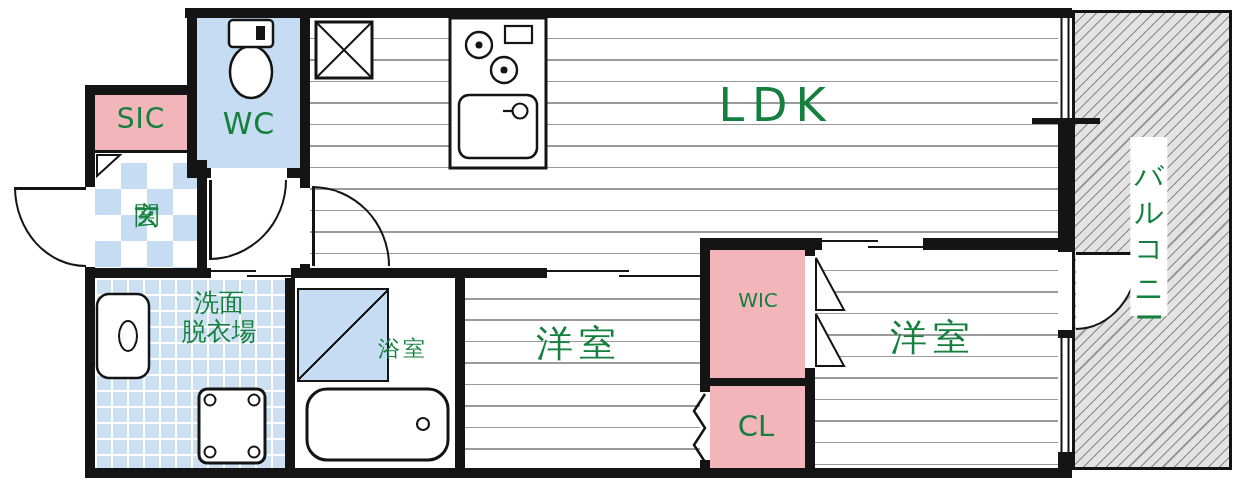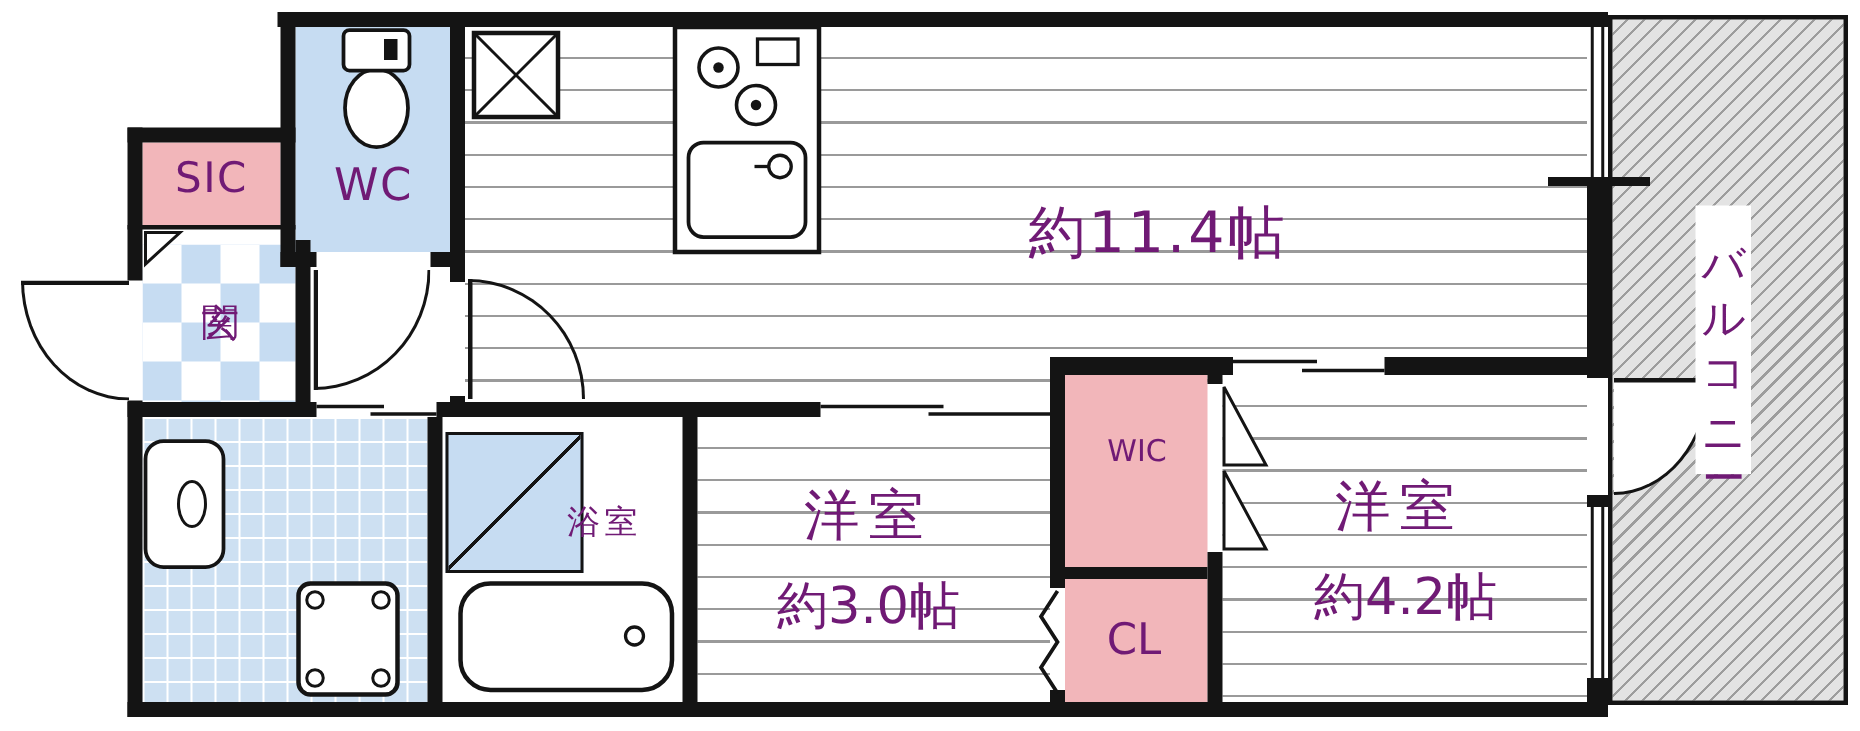--- a/index.html
+++ b/index.html
@@ -7,21 +7,21 @@
   .plan *{box-sizing:border-box}
   .room{position:absolute}
   .wall{position:absolute;background:var(--wall,#141414);z-index:3}
   .pink{background:var(--pink,#f2b6ba)}
   .blue{background:var(--blue,#c6dcf2)}
   .flooring{background-color:#fff;background-image:repeating-linear-gradient(#ffffff 0 20px,var(--floor-line,#9a9a9a) 20px 21.5px)}
   .checker{background:repeating-conic-gradient(var(--blue,#c6dcf2) 0% 25%,#ffffff 0% 50%);background-size:52px 52px}
   .gridblue{background-color:var(--washroom-blue,#cde0f2);background-image:linear-gradient(#ffffff 1.6px,transparent 1.6px),linear-gradient(90deg,#ffffff 1.6px,transparent 1.6px);background-size:16px 16px}
   .balcony{background:repeating-linear-gradient(135deg,var(--balcony-fill,#e3e3e3) 0 6.5px,var(--balcony-line,#9d9d9d) 6.5px 8px);border:3px solid var(--wall,#141414)}
   .arc{position:absolute;z-index:5}
-  .lbl{position:absolute;z-index:6;transform:translateX(-50%);white-space:nowrap;color:#701a75;font-weight:500;text-align:center;line-height:1.15}
+  .lbl{position:absolute;z-index:6;transform:translateX(-50%);white-space:nowrap;color:#15803d;font-weight:500;text-align:center;line-height:1.15}
   .vlbl{writing-mode:vertical-rl;letter-spacing:3px}
   .linework{position:absolute;left:0;top:0;z-index:4;pointer-events:none}
   .bath-door{position:absolute;z-index:2;border:2.5px solid #141414;background-image:linear-gradient(135deg,transparent calc(50% - 1.3px),#141414 calc(50% - 1.3px) calc(50% + 1.3px),transparent calc(50% + 1.3px))}
 </style>
 </head>
 <body>
 
 <div class="plan">
 
   <div class="room pink" style="left:95px;top:95px;width:92px;height:55px"></div>
@@ -137,23 +137,25 @@
     <g>
       <line x1="1061.5" y1="338" x2="1061.5" y2="452" stroke="#141414" stroke-width="2"></line>
       <line x1="1068.5" y1="338" x2="1068.5" y2="452" stroke="#141414" stroke-width="2"></line>
     </g>
     <line x1="1032" y1="121" x2="1100" y2="121" stroke="#141414" stroke-width="6"></line>
   </svg>
 
   <div class="lbl" style="left:141px;top:103px;font-size:28px;letter-spacing:1px">SIC</div>
   <div class="lbl" style="left:249px;top:107px;font-size:30px;letter-spacing:1px">WC</div>
   <div class="lbl vlbl" style="left:146px;top:181px;font-size:25px">玄関</div>
-  <div class="lbl" style="left:772px;top:134px;font-size:38px;letter-spacing:2px">約11.4帖</div>
+  <div class="lbl" style="left:776px;top:79px;font-size:46px;letter-spacing:8px">LDK</div>
+  <div class="lbl" style="left:219px;top:289px;font-size:25px">
+    <div>洗面</div>
+    <div>脱衣場</div>
+  </div>
   <div class="lbl" style="left:403px;top:336px;font-size:22px;letter-spacing:3px">浴室</div>
   <div class="lbl" style="left:579px;top:323px;font-size:37px;letter-spacing:6px">洋室</div>
-  <div class="lbl" style="left:579px;top:385px;font-size:34px">約3.0帖</div>
   <div class="lbl" style="left:758px;top:289px;font-size:20px">WIC</div>
   <div class="lbl" style="left:756px;top:410px;font-size:29px">CL</div>
   <div class="lbl" style="left:933px;top:317px;font-size:37px;letter-spacing:6px">洋室</div>
-  <div class="lbl" style="left:937px;top:379px;font-size:34px">約4.2帖</div>
   <div class="lbl vlbl" style="left:1149px;top:137px;font-size:29px;letter-spacing:7px;background:#fff;padding:6px 2px">バルコニー</div>
 
 </div>
 
 </body></html>

